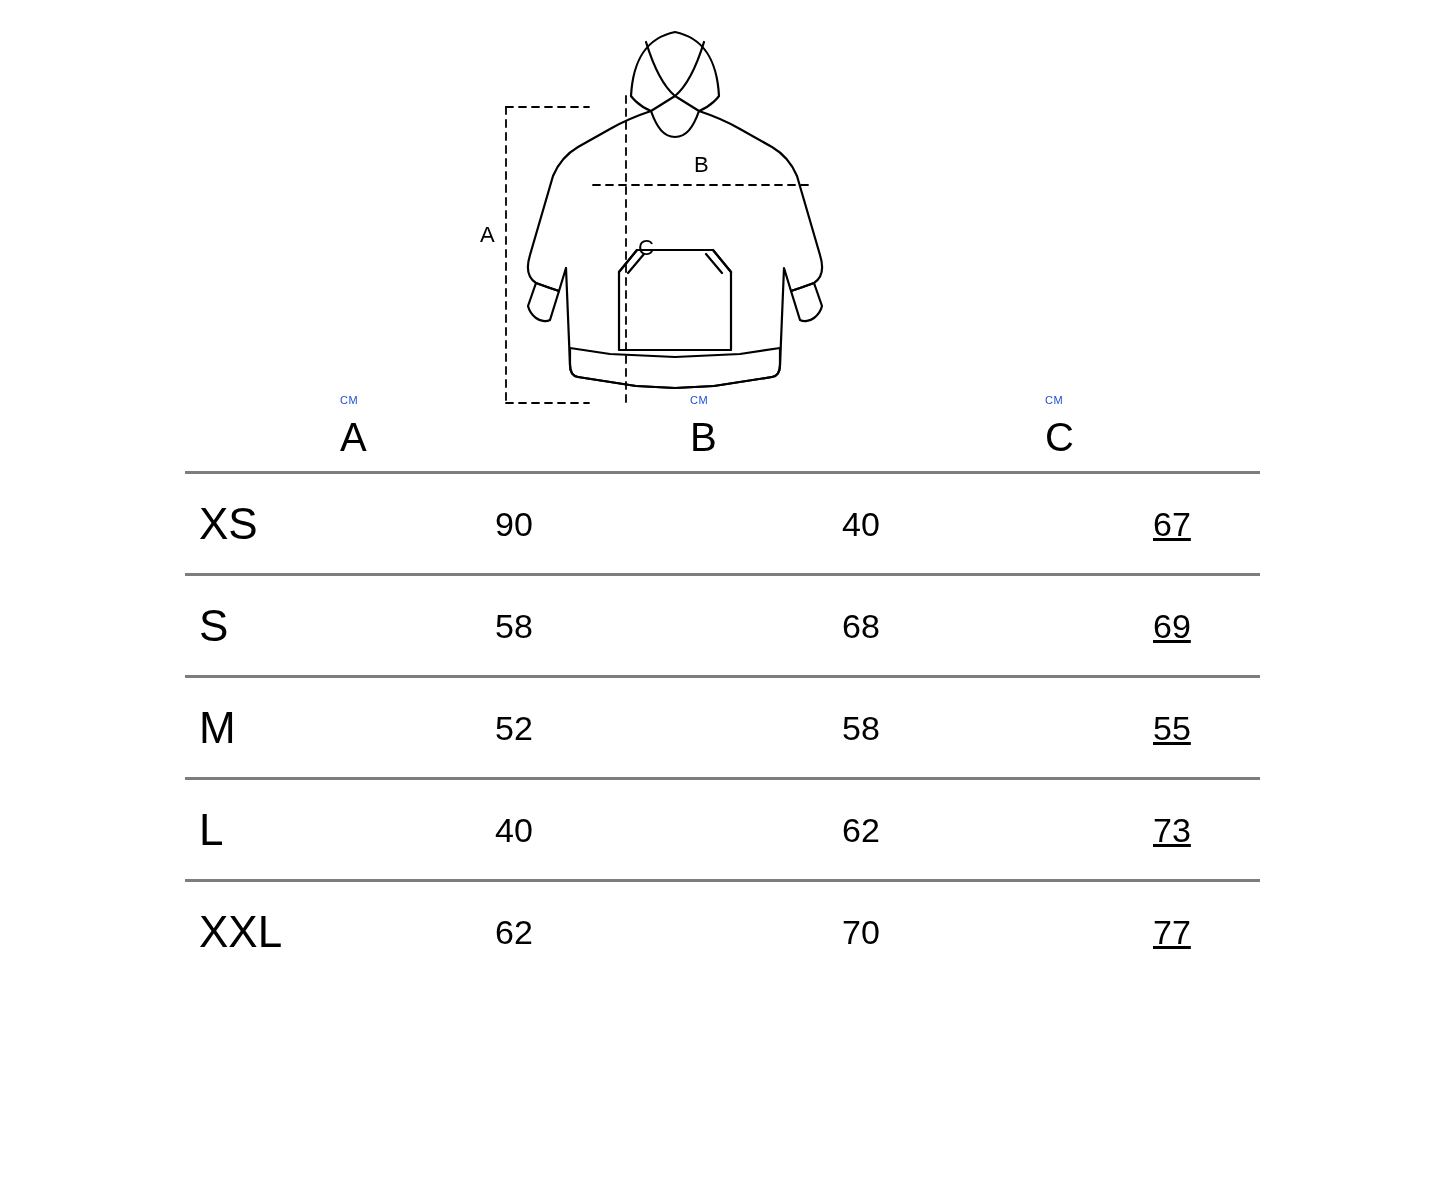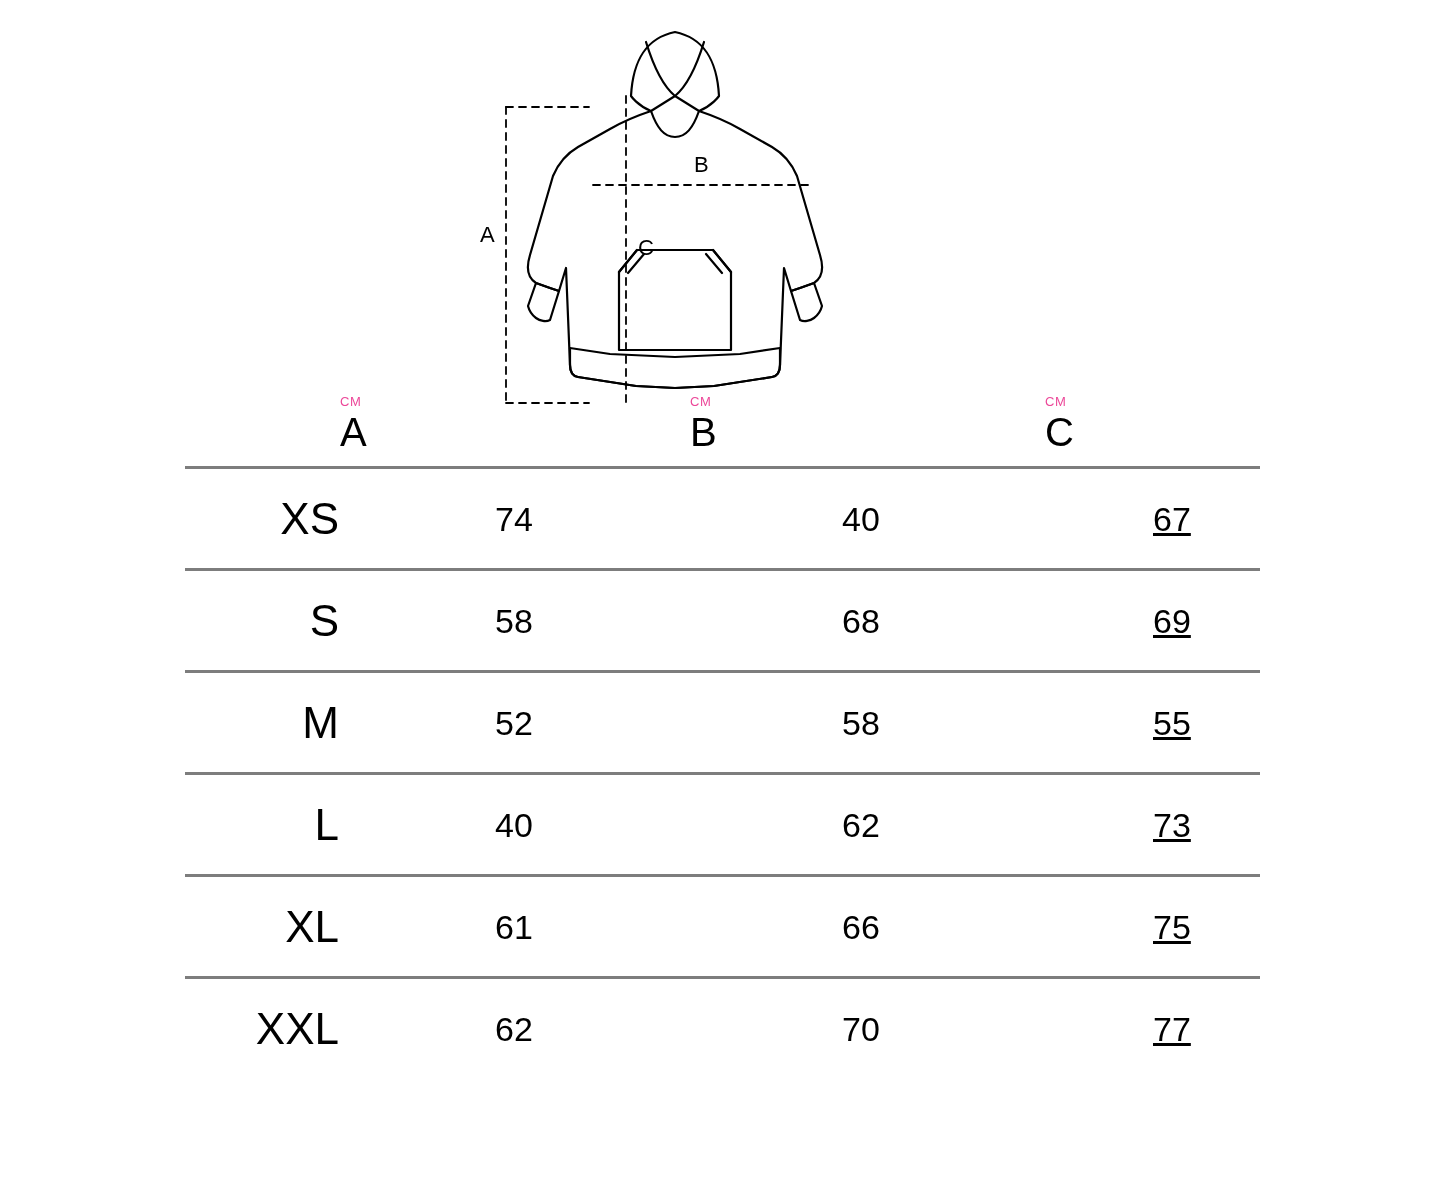--- a/index.html
+++ b/index.html
@@ -54,26 +54,26 @@
   table.sizes col.c-c     { width: 215px; }
 
   table.sizes thead th {
     padding: 0 0 14px 0;
     vertical-align: bottom;
     font-weight: normal;
     text-align: left;
   }
 
   .unit {
-    font-size: 13px;
+    font-size: 11px;
     letter-spacing: 0.5px;
     line-height: 1;
-    color: #ec4899;
+    color: #1d4ed8;
     display: block;
-    margin-bottom: 4px;
+    margin-bottom: 11px;
   }
   .colhead {
     font-size: 40px;
     line-height: 1;
     font-weight: normal;
     display: block;
   }
 
   
   th.h-a   { padding-left: 155px; }
@@ -90,21 +90,20 @@
   table.sizes tbody td {
     height: 97px;
     vertical-align: middle;
   }
 
   td.size-label {
     font-size: 44px;
     line-height: 1;
     padding-left: 14px;
     white-space: nowrap;
-    text-align: right;
   }
   td.val {
     font-size: 34px;
     line-height: 1;
   }
   td.v-a { padding-left: 155px; }
   td.v-b { padding-left: 152px; }
   td.v-c { padding-left: 108px; text-decoration: underline; }
 </style>
 </head>
@@ -207,21 +206,21 @@
           </th>
           <th class="h-c">
             <span class="unit">CM</span>
             <span class="colhead">C</span>
           </th>
         </tr>
       </thead>
       <tbody>
         <tr>
           <td class="size-label">XS</td>
-          <td class="val v-a">74</td>
+          <td class="val v-a">90</td>
           <td class="val v-b">40</td>
           <td class="val v-c">67</td>
         </tr>
         <tr>
           <td class="size-label">S</td>
           <td class="val v-a">58</td>
           <td class="val v-b">68</td>
           <td class="val v-c">69</td>
         </tr>
         <tr>
@@ -230,26 +229,20 @@
           <td class="val v-b">58</td>
           <td class="val v-c">55</td>
         </tr>
         <tr>
           <td class="size-label">L</td>
           <td class="val v-a">40</td>
           <td class="val v-b">62</td>
           <td class="val v-c">73</td>
         </tr>
         <tr>
-          <td class="size-label">XL</td>
-          <td class="val v-a">61</td>
-          <td class="val v-b">66</td>
-          <td class="val v-c">75</td>
-        </tr>
-        <tr>
           <td class="size-label">XXL</td>
           <td class="val v-a">62</td>
           <td class="val v-b">70</td>
           <td class="val v-c">77</td>
         </tr>
       </tbody>
     </table>
   </div>
 
 </div>

